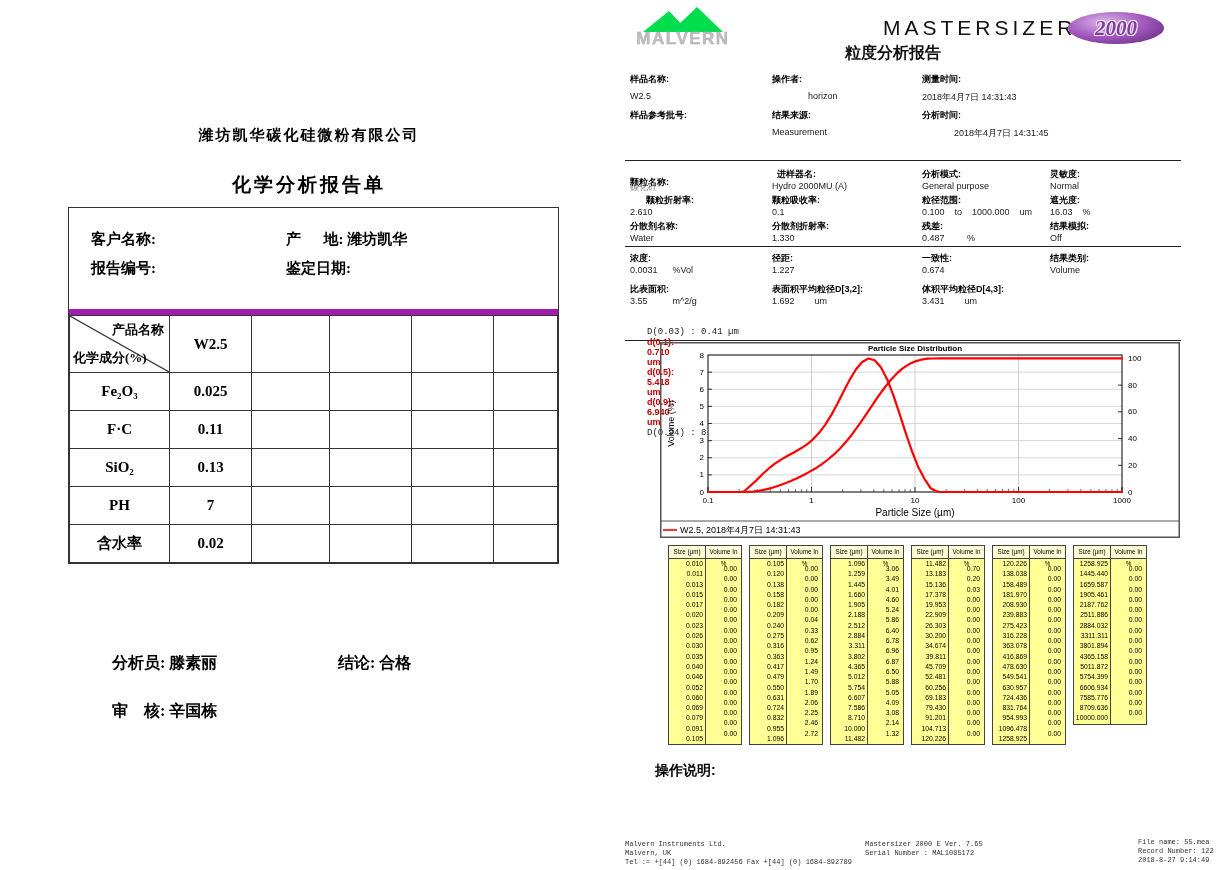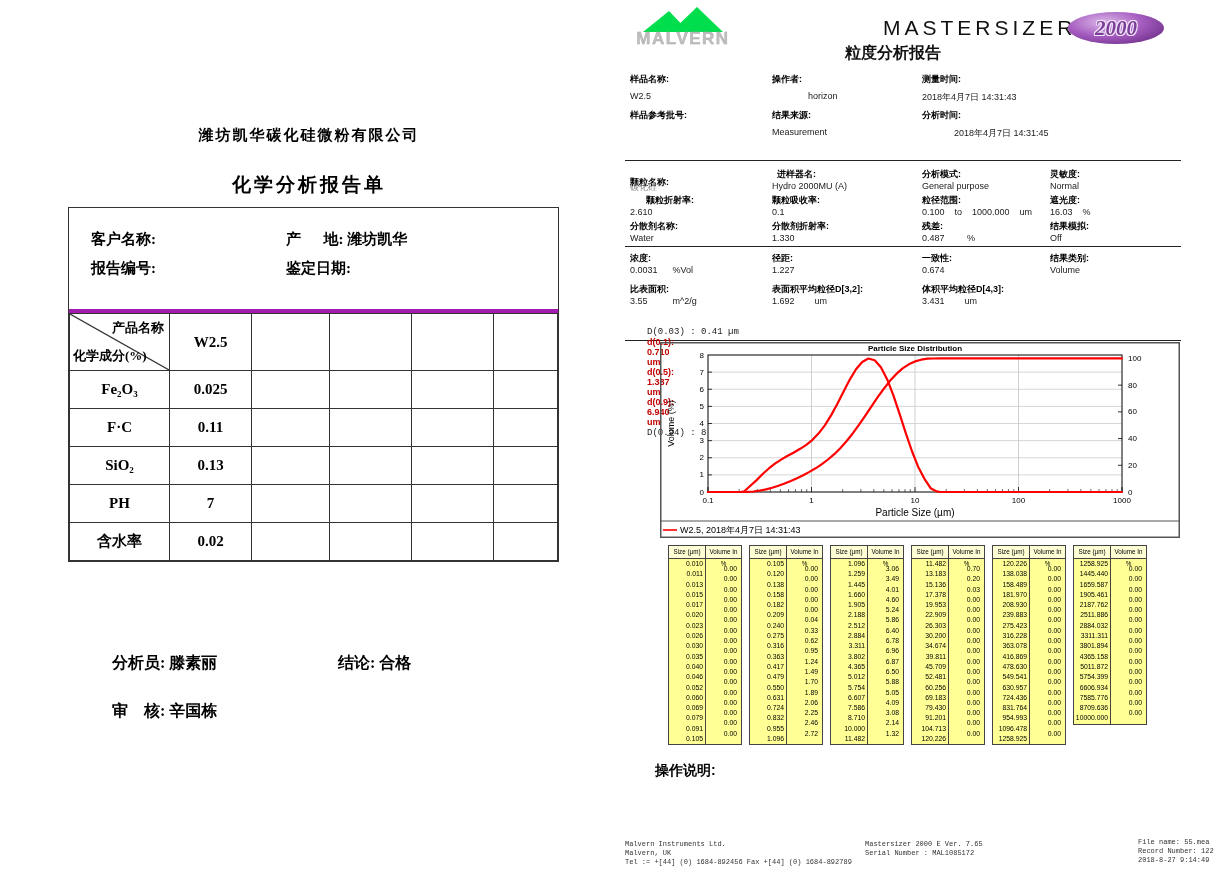--- a/index.html
+++ b/index.html
@@ -4,21 +4,21 @@
 <style>
   html,body{margin:0;padding:0;}
   body{width:1231px;height:870px;background:#ffffff;position:relative;overflow:hidden;
        font-family:"Liberation Sans","DejaVu Sans",sans-serif;color:#000;}
   .abs{position:absolute;}
   
   .lserif{font-family:"Liberation Serif","DejaVu Serif",serif;}
   .ldoc-company{left:0;top:126px;width:618px;text-align:center;font-weight:bold;font-size:15px;letter-spacing:2px;}
   .ldoc-title{left:0;top:172px;width:618px;text-align:center;font-weight:bold;font-size:19px;letter-spacing:3px;}
   .lbox{left:68px;top:207px;width:489px;border:1px solid #333;}
-  .linfo{position:relative;height:101px;border-bottom:4px solid #a21caf;}
+  .linfo{position:relative;height:101px;border-bottom:6px solid #a21caf;}
   .linfo-item{position:absolute;font-weight:bold;font-size:15px;white-space:pre;}
   .chem-table{border-collapse:collapse;table-layout:fixed;width:100%;}
   .chem-table td{border:1px solid #333;text-align:center;vertical-align:middle;
                  font-weight:bold;font-size:15px;font-family:"Liberation Serif","DejaVu Serif",serif;padding:0;}
   .chem-table tr{height:38px;}
   .chem-table tr.hdr{height:57px;}
   .diag-cell{position:relative;}
   .diag-cell svg{position:absolute;left:0;top:0;width:100%;height:100%;}
   .diag-top{position:absolute;right:5px;top:5px;font-size:13px;font-weight:bold;}
   .diag-bottom{position:absolute;left:3px;bottom:5px;font-size:13px;font-weight:bold;}
@@ -215,21 +215,21 @@
       <div class="rp-label" style="left: 425px; top: 252px;">结果类别:</div>
       <div class="rp-value" style="left: 425px; top: 265px;">Volume</div>
     </div>
 
   <div class="drow">
     <span class="dmono">D(0.03) : 0.41 µm</span><span>   </span>
     <span class="dred">d(0.1):</span><span>   </span>
     <span class="dred">0.710</span><span>      </span>
     <span class="dred">um</span><span>    </span>
     <span class="dred">d(0.5):</span><span>   </span>
-    <span class="dred">1.387</span><span>      </span>
+    <span class="dred">5.418</span><span>      </span>
     <span class="dred">um</span><span>    </span>
     <span class="dred">d(0.9):</span><span>   </span>
     <span class="dred">6.940</span><span>      </span>
     <span class="dred">um</span><span>   </span>
     <span class="dmono">D(0.94) : 8.06 µm</span>
   </div>
 
   <div class="abs chart-wrap">
     <svg id="psd-chart" width="520" height="196" viewBox="0 0 520 196">
         <rect x="0.75" y="0.75" width="518.5" height="194.5" fill="none" stroke="#555" stroke-width="1.5"></rect>

